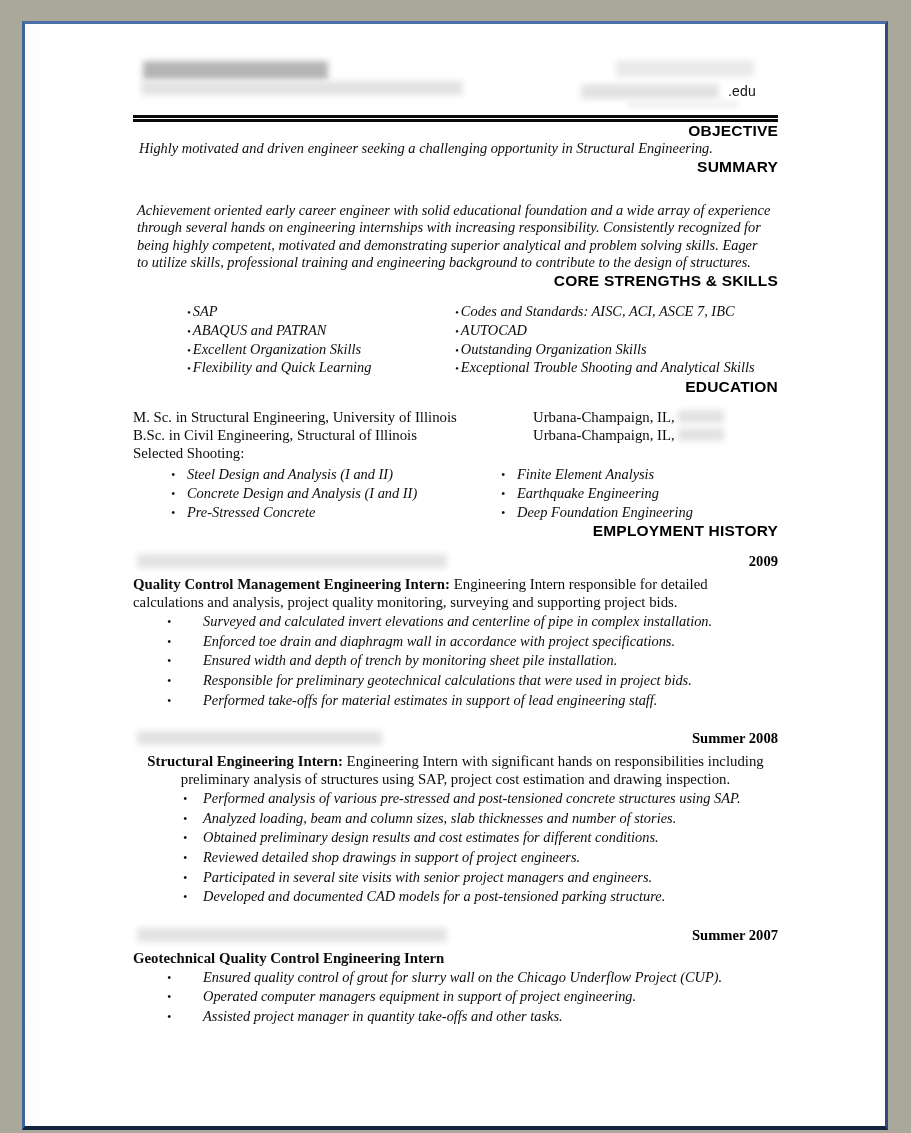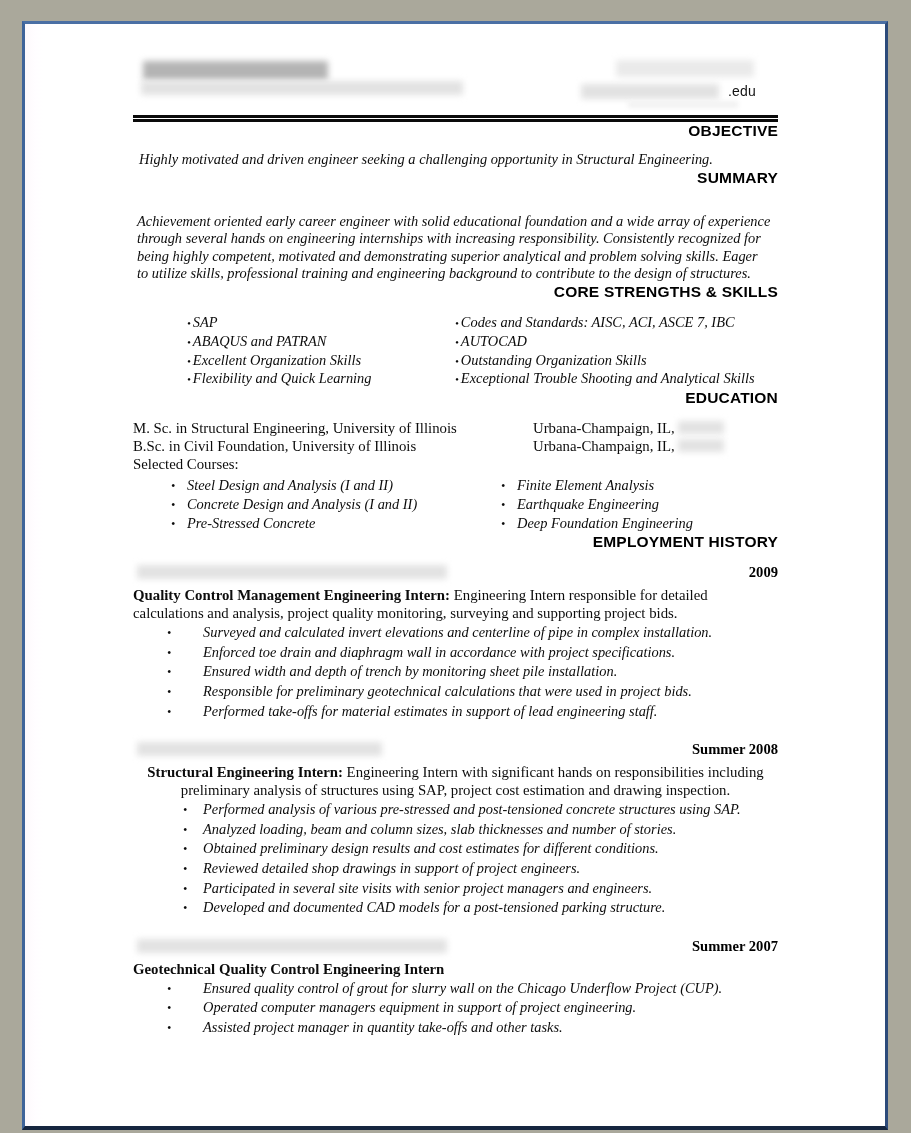--- a/index.html
+++ b/index.html
@@ -144,21 +144,20 @@
     line-height: 17.6px;
     color: #0c0c0c;
   }
   .upright {
     font-family: "Liberation Serif", serif;
     font-size: 14.8px;
     line-height: 18px;
     color: #0c0c0c;
   }
   .objective-text {
-    margin-top: 11px;
     padding-left: 6px;
   }
   .summary-text {
     margin-top: 26px;
     padding-left: 4px;
     padding-right: 6px;
     text-align: left;
   }
 
   
@@ -336,26 +335,26 @@
 
         <h2 class="section sec-education">EDUCATION</h2>
         <div class="edu-rows upright">
           <div class="edu-row">
             <span class="edu-degree">M. Sc. in Structural Engineering, University of Illinois</span>
             <span class="edu-place">
               <span>Urbana-Champaign, IL,</span><span class="redact soft edu-date-red"></span>
             </span>
           </div>
           <div class="edu-row">
-            <span class="edu-degree">B.Sc. in Civil Foundation, University of Illinois</span>
+            <span class="edu-degree">B.Sc. in Civil Engineering, Structural of Illinois</span>
             <span class="edu-place">
               <span>Urbana-Champaign, IL,</span><span class="redact soft edu-date-red"></span>
             </span>
           </div>
-          <div class="edu-courses-label">Selected Courses:</div>
+          <div class="edu-courses-label">Selected Shooting:</div>
         </div>
         <div class="courses ital">
           <div class="courses-col left">
             <div class="crs-item">
               <span class="crs-dot">•</span>
               <span>Steel Design and Analysis (I and II)</span>
             </div>
             <div class="crs-item">
               <span class="crs-dot">•</span>
               <span>Concrete Design and Analysis (I and II)</span>

